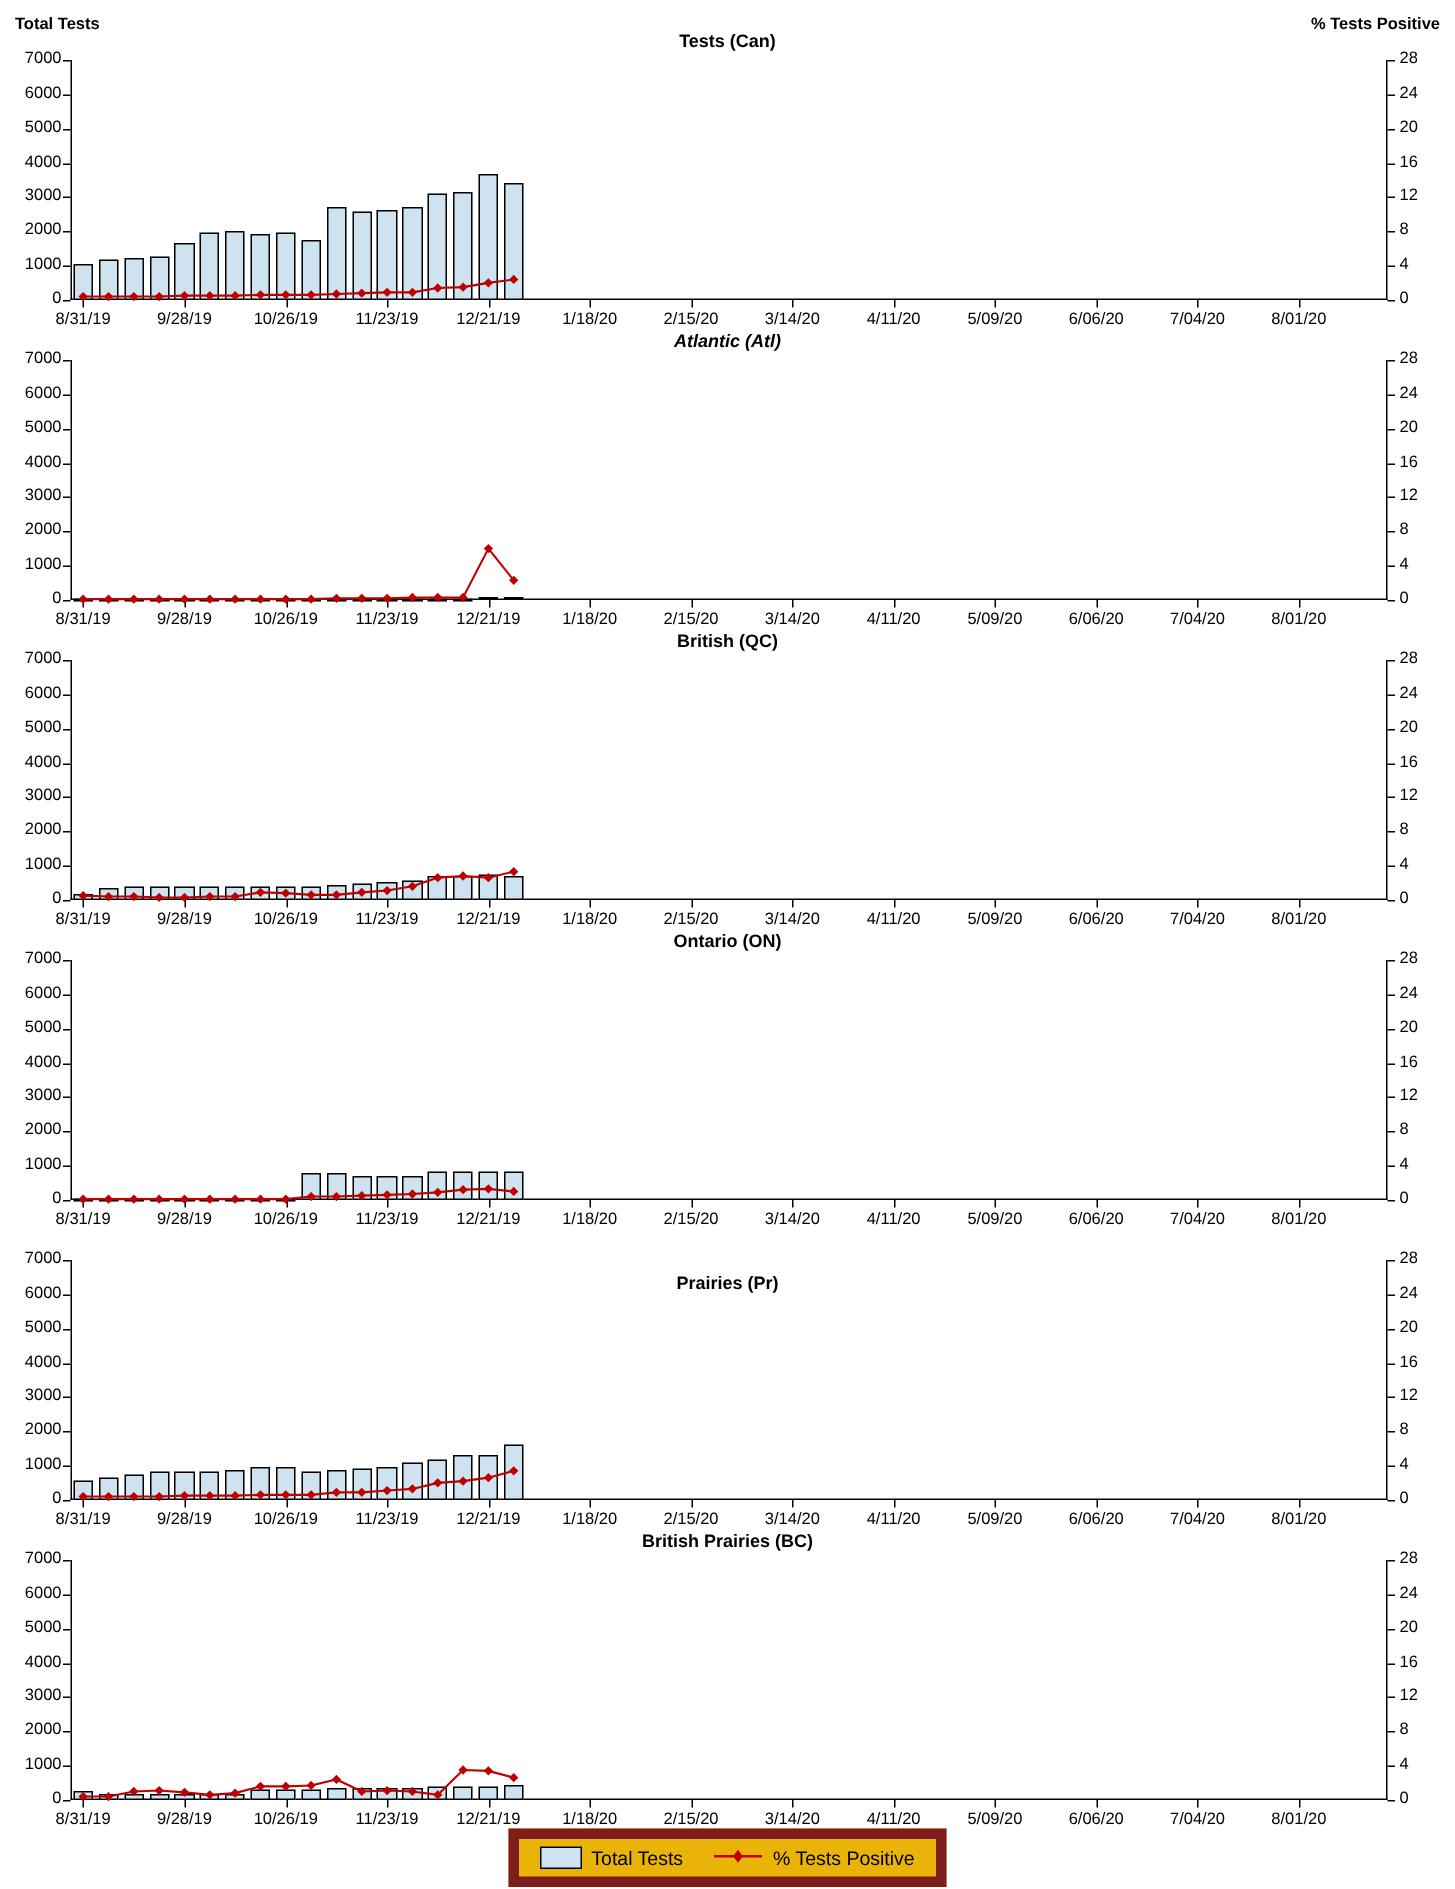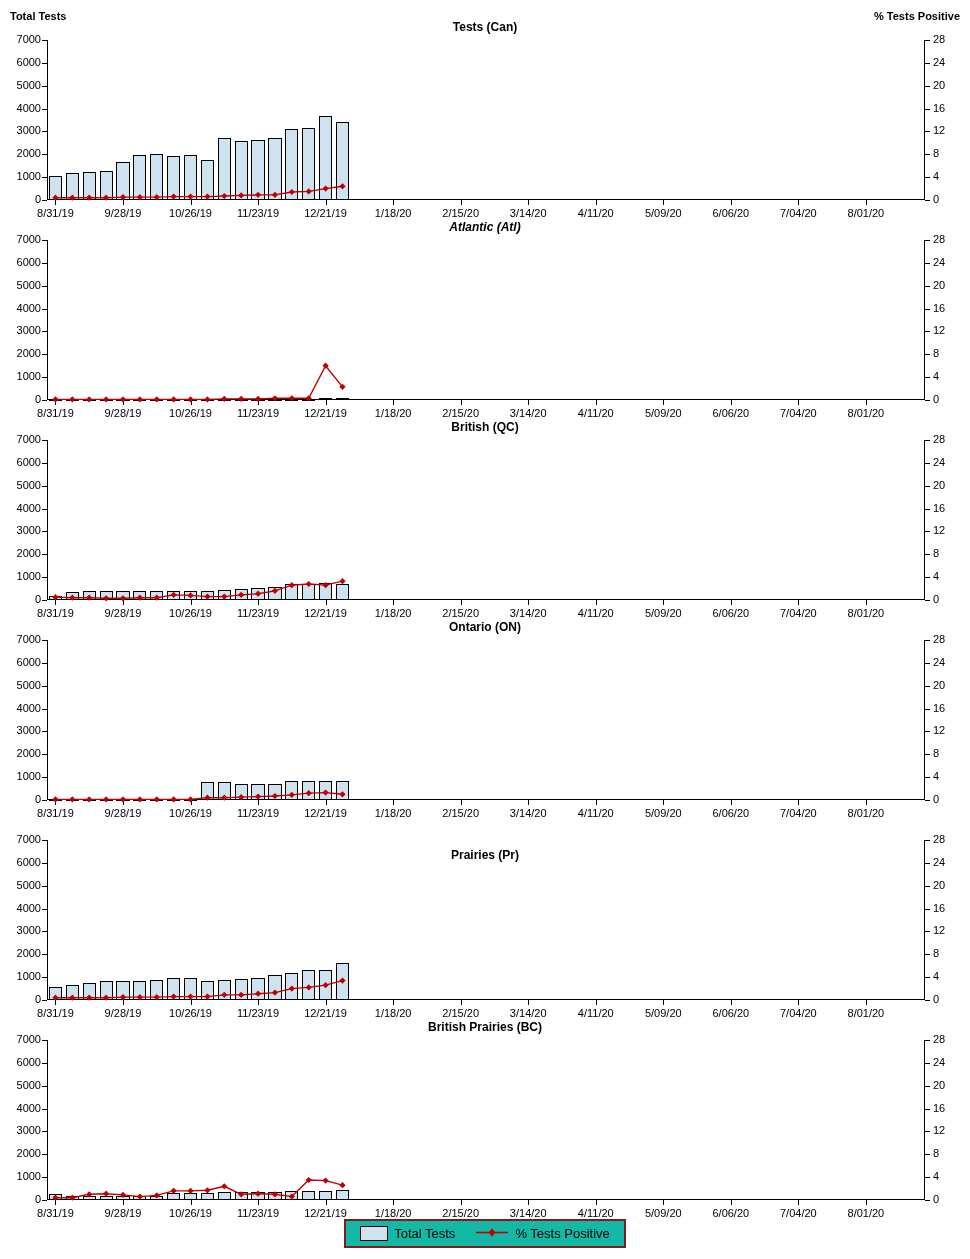--- a/index.html
+++ b/index.html
@@ -80,23 +80,23 @@
   }
   .legend {
     position: absolute;
     left: 0;
     width: 970px;
     text-align: center;
     font-size: 13px;
   }
   .legend-box {
     display: inline-block;
-    border: 2px solid #7f1d1d;
+    border: 7px solid #7f1d1d;
     padding: 4px 14px;
-    background: #14b8a6;
+    background: #eab308;
   }
   .legend-swatch {
     display: inline-block;
     width: 26px;
     height: 13px;
     background: #cfe2f0;
     border: 1px solid #000;
     vertical-align: middle;
     margin-right: 6px;
   }

